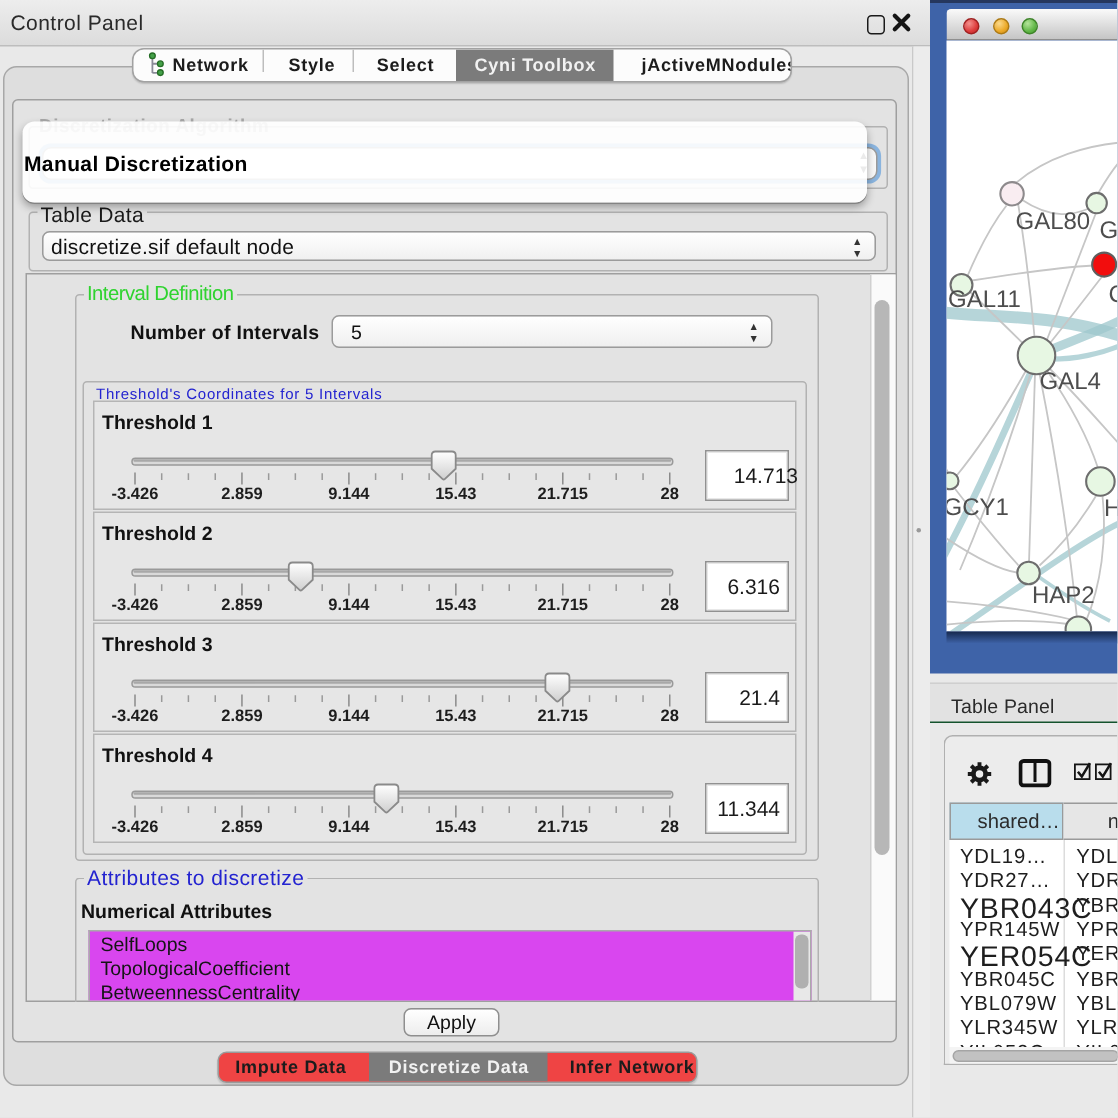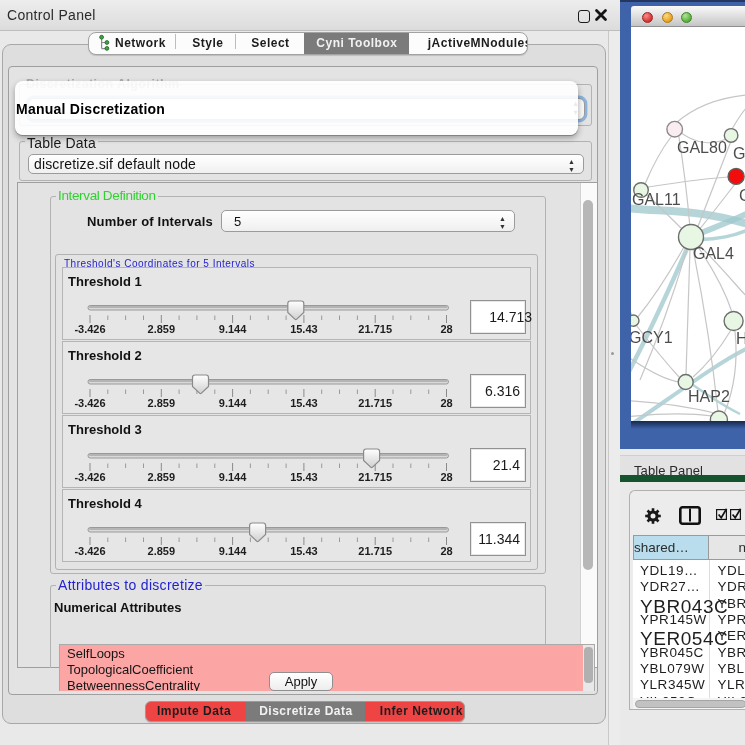--- a/index.html
+++ b/index.html
@@ -240,21 +240,21 @@
     <text x="309.2" y="38.5" font-size="11" font-weight="bold" fill="#1d1d1d" text-anchor="middle" font-family="Liberation Sans">21.715</text>
     <text x="380.5" y="38.5" font-size="11" font-weight="bold" fill="#1d1d1d" text-anchor="middle" font-family="Liberation Sans">28</text>
 <path d="M 186.1 7 h 11 q 2.5 0 2.5 2.5 v 9 l -7.3 6.9 q -0.7 0.6 -1.4 0 l -7.3 -6.9 v -9 q 0 -2.5 2.5 -2.5 z" fill="url(#hg)" stroke="#8a8a8a" stroke-width="1.2"></path>
 </svg>
 <div class="abs" style="left:470px;top:522px;width:56px;height:34px;background:#fff;border:1px solid #919191;box-shadow:inset 0 0 0 1px #e8e8e8"></div>
 <div class="abs" style="left:470px;top:531px;width:50px;font-size:14px;color:#1a1a1a;text-align:right">11.344</div>
 
 <div class="abs" style="left:50px;top:585px;width:496px;height:83px;border:1px solid #b2b2b2;border-bottom:none;border-radius:3px 3px 0 0"></div>
 <div class="grouplabel" style="left:56px;top:577.5px;color:#2323d0;font-size:14px;letter-spacing:0.3px">Attributes to discretize</div>
 <div class="abs" style="left:54px;top:600px;font-size:13px;font-weight:bold;color:#111">Numerical Attributes</div>
-<div class="abs" style="left:59px;top:644px;width:536px;height:47px;background:#fca5a5;border:1px solid #aaa;border-bottom:none;overflow:hidden">
+<div class="abs" style="left:59px;top:620px;width:482px;height:47px;background:#d946ef;border:1px solid #aaa;border-bottom:none;overflow:hidden">
  <div style="padding:1px 0 0 7px;font-size:13px;color:#151515;line-height:15.75px">SelfLoops<br>TopologicalCoefficient<br>BetweennessCentrality</div>
  <div class="abs" style="right:0;top:0;width:11px;height:47px;background:#e8e8e8"></div>
  <div class="abs" style="right:1px;top:2px;width:9px;height:36px;background:#b0b0b0;border-radius:4px"></div>
 </div>
 
 <div class="abs" style="left:269px;top:672px;width:64px;height:19px;background:linear-gradient(#ffffff,#ededed);border:1px solid #8f8f8f;border-radius:5px;text-align:center;font-size:13px;color:#111;line-height:18px">Apply</div>
 <div class="abs" style="left:145px;top:701px;width:320px;height:21px;background:#ef4444;border:1px solid #9a9a9a;border-radius:6px;overflow:hidden;white-space:nowrap;box-shadow:0 1px 1px rgba(0,0,0,0.12)">
  <div class="seg" style="width:96px;line-height:19px">Impute Data</div>
  <div class="seg segdark" style="width:119px;line-height:19px">Discretize Data</div>
  <div class="seg" style="width:103px;line-height:19px">Infer Network</div>
@@ -325,21 +325,21 @@
   <text x="632" y="204.5">GAL11</text>
   <text x="693" y="259">GAL4</text>
   <text x="736" y="344">H</text>
   <text x="629" y="343">GCY1</text>
   <text x="688" y="402">HAP2</text>
  </g>
 </svg>
 </div>
 <div class="abs" style="left:631px;top:421px;width:114px;height:8px;background:linear-gradient(#16284d,#3e63a8)"></div>
 
-<div class="abs" style="left:620px;top:455px;width:125px;height:27px;background:#e2e2e2;border-top:1px solid #cfcfcf;border-bottom:7px solid #14532d">
+<div class="abs" style="left:620px;top:455px;width:125px;height:27px;background:#e2e2e2;border-top:1px solid #cfcfcf;border-bottom:1px solid #14532d">
  <div class="abs" style="left:14px;top:7px;font-size:13px;letter-spacing:0.1px;color:#2a2a2a">Table Panel</div>
 </div>
 <div class="abs" style="left:629px;top:490px;width:116px;height:220px;background:#ececec;border:1px solid #b0b0b0;border-radius:6px 0 0 0;border-right:none;overflow:hidden">
  <svg class="abs" style="left:14px;top:16px" width="18" height="18" viewBox="0 0 18 18">
       <g fill="#191919">
         <circle cx="9" cy="9" r="5.6"></circle>
         <g stroke="#191919" stroke-width="2.6">
           <line x1="9" y1="1.2" x2="9" y2="16.8"></line>
           <line x1="1.2" y1="9" x2="16.8" y2="9"></line>
           <line x1="3.5" y1="3.5" x2="14.5" y2="14.5"></line>
@@ -356,21 +356,21 @@
       <g fill="none" stroke="#141414">
         <rect x="0.6" y="2.6" width="9.8" height="9.8" stroke-width="1.2"></rect>
         <rect x="14.6" y="2.6" width="9.8" height="9.8" stroke-width="1.2"></rect>
         <g stroke-width="1.7">
           <path d="M 2.6 7.5 l 2.6 3.2 l 5.4 -9"></path>
           <path d="M 16.6 7.5 l 2.6 3.2 l 5.4 -9"></path>
         </g>
       </g>
     </svg>
  <div class="abs" style="left:3px;top:44px;width:75.5px;height:25px;background:#b9ddec;border:1px solid #9a9a9a">
-   <div style="text-align:left;padding-right:1px;font-size:13.5px;color:#2c2c2c;margin-top:4px">shared…</div>
+   <div style="text-align:right;padding-right:1px;font-size:13.5px;color:#2c2c2c;margin-top:4px">shared…</div>
  </div>
  <div class="abs" style="left:78.5px;top:44px;width:70px;height:25px;background:#e6e6e6;border:1px solid #9a9a9a;border-left:none">
    <div style="position:absolute;left:30px;top:4px;font-size:13.5px;color:#2c2c2c">n…</div>
  </div>
  <div class="abs" style="left:3px;top:69px;width:113px;height:138px;background:#fff"></div>
  <div class="abs" style="left:78.5px;top:69px;width:1px;height:138px;background:#dcdcdc"></div>
  <div class="abs" style="left:10px;top:72px;font-size:13.5px;letter-spacing:0.55px;color:#1e1e1e">YDL19…</div>
     <div class="abs" style="left:87.5px;top:72px;font-size:13.5px;letter-spacing:0.55px;color:#1e1e1e">YDL1</div>
     <div class="abs" style="left:10px;top:88.35000000000002px;font-size:13.5px;letter-spacing:0.55px;color:#1e1e1e">YDR27…</div>
     <div class="abs" style="left:87.5px;top:88.35000000000002px;font-size:13.5px;letter-spacing:0.55px;color:#1e1e1e">YDR2</div>

